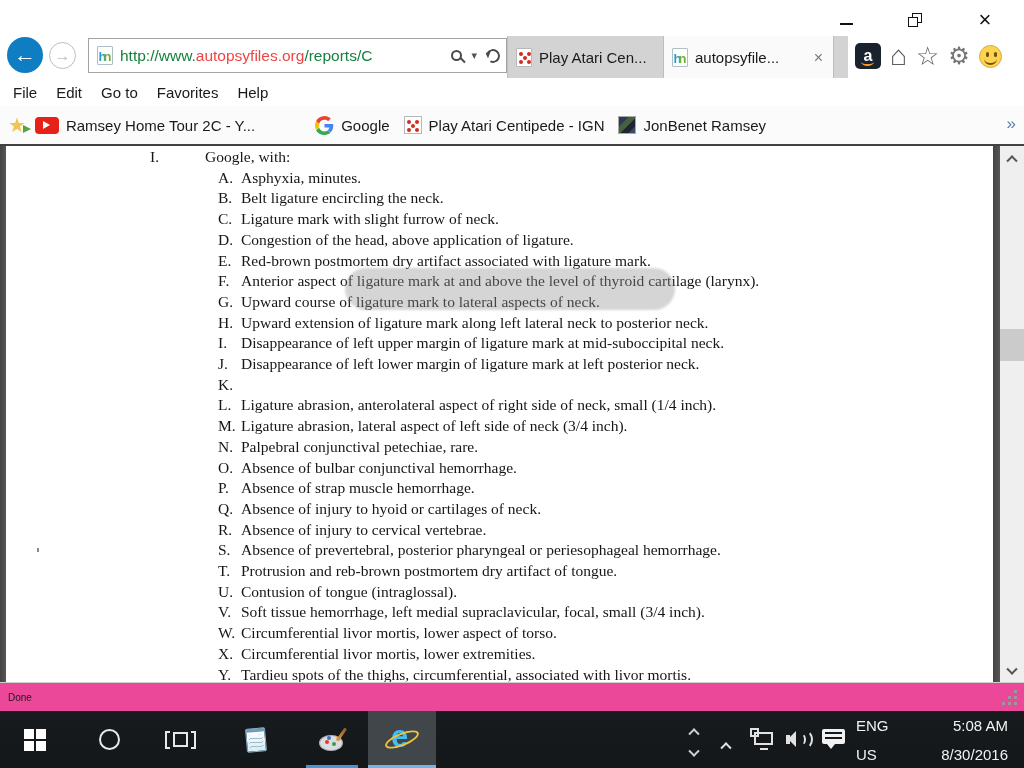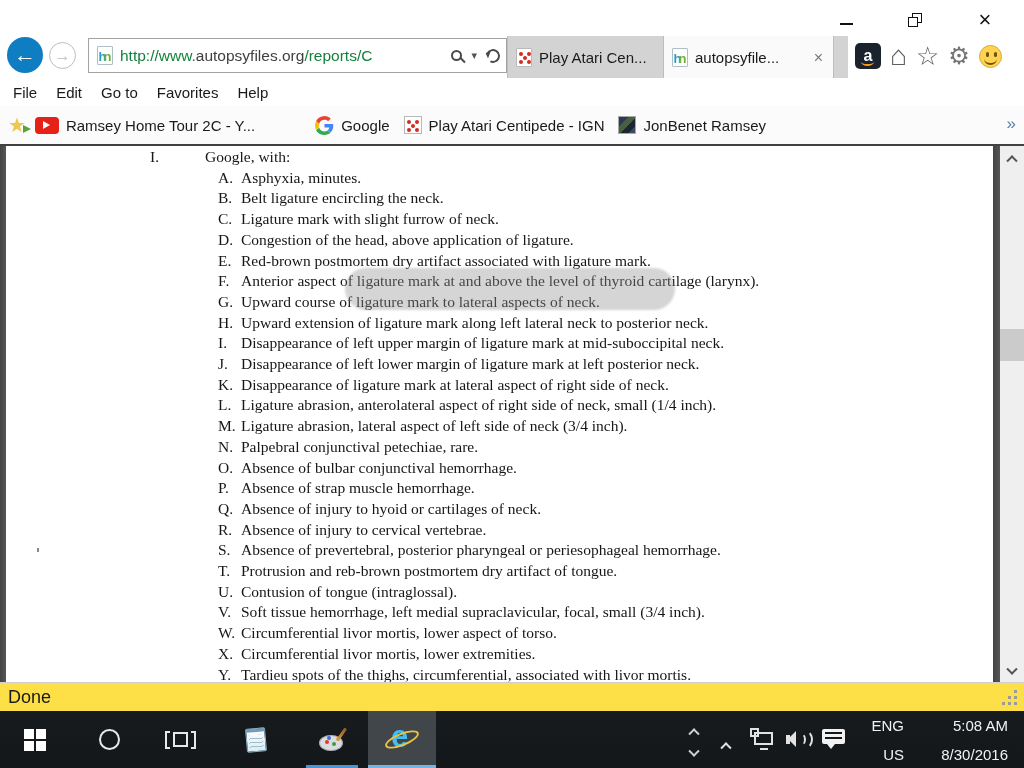--- a/index.html
+++ b/index.html
@@ -18,21 +18,21 @@
   .restore-glyph { position:relative; width:15px; height:15px; }
   .restore-glyph .r-back { position:absolute; left:4px; top:0; width:10px; height:10px; border:1.5px solid #111; }
   .restore-glyph .r-front { position:absolute; left:0; top:4px; width:10px; height:10px; border:1.5px solid #111; background:#fff; }
   
   .navrow { position:absolute; left:0; top:34px; width:1024px; height:44px; background:#fff; }
   .back-btn { position:absolute; left:7px; top:3px; width:36px; height:36px; border-radius:50%; background:#0f7dc2; color:#fff; display:flex; align-items:center; justify-content:center; font-size:22px; font-weight:bold; line-height:1; }
   .fwd-btn { position:absolute; left:49px; top:8px; width:27px; height:27px; border-radius:50%; border:1.5px solid #bcbcbc; color:#bcbcbc; display:flex; align-items:center; justify-content:center; font-size:16px; font-weight:bold; line-height:1; background:#fff; }
   .addressbar { position:absolute; left:88px; top:4px; width:419px; height:35px; border:1px solid #a3a3a3; background:#fff; display:flex; align-items:center; padding:0 6px 0 8px; }
   .url { font-size:15.5px; white-space:nowrap; overflow:hidden; margin-left:7px; flex:1; }
   .url .dim { color:#15803d; }
-  .url .strong { color:#404040; }
+  .url .strong { color:#ef4444; }
   .addr-icons { display:flex; align-items:center; gap:9px; padding-left:4px; }
   .mag { position:relative; width:11px; height:11px; border:2px solid #4a4a4a; border-radius:50%; }
   .mag::after { content:""; position:absolute; width:7px; height:2px; background:#4a4a4a; transform:rotate(45deg); right:-6px; bottom:-2px; }
   .caret { font-size:11px; color:#555; }
   .refresh { position:relative; width:14px; height:14px; border:2px solid #4a4a4a; border-radius:50%; border-left-color:transparent; transform:rotate(-20deg); }
   .refresh::after { content:""; position:absolute; left:-5px; top:-4px; border:4px solid transparent; border-right-color:#4a4a4a; transform:rotate(40deg); }
   
   .hn { width:16px; height:19px; background:#fff; border:1px solid #aebfc7; border-radius:1px; display:flex; align-items:flex-end; justify-content:center; font-weight:bold; font-size:13px; line-height:15px; flex:none; }
   .hn .h { color:#2d9dc8; } .hn .n { color:#6fae3f; margin-left:-3px; }
   .favicon-page { position:relative; width:16px; height:19px; background:#fff; border:1px solid #b9b9b9; border-radius:1px; flex:none; }
@@ -83,21 +83,21 @@
   .speck { position:absolute; left:37px; top:402px; width:2px; height:4px; background:#8a8a8a; }
   
   .scrollbar { position:absolute; left:1000px; top:0; width:24px; height:538px; background:#efefef; }
   .sb-btn { position:absolute; left:0; width:24px; height:24px; display:flex; align-items:center; justify-content:center; color:#555; }
   .sb-btn.up { top:0; } .sb-btn.down { bottom:0; }
   .sb-thumb { position:absolute; left:0; top:183px; width:24px; height:32px; background:#cbcbcb; }
   .chev { display:inline-block; width:8px; height:8px; border-right:2px solid currentColor; border-bottom:2px solid currentColor; }
   .chev.up { transform:rotate(-135deg) translate(-2px,-2px); }
   .chev.down { transform:rotate(45deg) translate(-2px,-2px); }
   
-  .statusbar { position:absolute; left:0; top:682px; width:1024px; height:29px; background:#fde047; border-top:1px solid #cfcfcf; display:flex; align-items:center; padding-left:8px; font-size:18px; }
+  .statusbar { position:absolute; left:0; top:682px; width:1024px; height:29px; background:#ec4899; border-top:1px solid #cfcfcf; display:flex; align-items:center; padding-left:8px; font-size:10px; }
   .grip { position:absolute; right:7px; bottom:6px; width:3px; height:3px; background:#9a9a9a;
           box-shadow:-6px 0 #9a9a9a, -12px 0 #9a9a9a, 0 -6px #9a9a9a, -6px -6px #9a9a9a, 0 -12px #9a9a9a; }
   
   .taskbar { position:absolute; left:0; top:711px; width:1024px; height:57px; background:linear-gradient(180deg,#171b1d,#131719); color:#e6e6e6; }
   .tb-btn { position:absolute; top:0; height:57px; display:flex; align-items:center; justify-content:center; }
   .tb-start { left:8px; width:54px; }
   .winlogo { display:grid; grid-template-columns:10px 10px; grid-template-rows:10px 10px; gap:2px; }
   .winlogo i { background:#fff; }
   .tb-cortana { left:84px; width:50px; }
   .cortana { width:21px; height:21px; border:2.5px solid #e8e8e8; border-radius:50%; }
@@ -131,21 +131,21 @@
   .net .plug { position:absolute; left:0; top:0; width:9px; height:9px; border:2px solid currentColor; background:#15191c; }
   .net .stand { position:absolute; left:10px; bottom:0; width:8px; height:2px; background:currentColor; }
   .spk { position:absolute; left:786px; top:19px; width:24px; height:19px; color:#e2e2e2; }
   .spk .bar { position:absolute; left:0; top:5px; width:4px; height:9px; background:currentColor; }
   .spk .cone { position:absolute; left:2px; top:1px; border-top:8px solid transparent; border-bottom:8px solid transparent; border-right:8px solid currentColor; }
   .spk .w1 { position:absolute; left:10px; top:3px; width:10px; height:13px; border:2px solid transparent; border-right-color:currentColor; border-radius:50%; }
   .spk .w2 { position:absolute; left:11px; top:0; width:16px; height:19px; border:2px solid transparent; border-right-color:currentColor; border-radius:50%; }
   .msg { position:absolute; left:822px; top:18px; width:23px; height:15px; background:#f2f2f2; border-radius:2px; }
   .msg::before { content:""; position:absolute; left:3px; top:3px; right:3px; height:10px; background:repeating-linear-gradient(#15191c 0 2px, transparent 2px 5px); }
   .msg::after { content:""; position:absolute; left:5px; bottom:-5px; border-left:4px solid transparent; border-right:4px solid transparent; border-top:5px solid #f2f2f2; }
-  .lang { position:absolute; left:856px; top:6px; width:48px; height:46px; display:flex; flex-direction:column; align-items:flex-end; justify-content:space-between; font-size:15px; color:#f2f2f2; }
+  .lang { position:absolute; left:856px; top:6px; width:48px; height:46px; display:flex; flex-direction:column; align-items:flex-start; justify-content:space-between; font-size:15px; color:#f2f2f2; }
   .clock { position:absolute; left:906px; top:6px; width:102px; height:46px; display:flex; flex-direction:column; align-items:flex-end; justify-content:space-between; font-size:15px; color:#f2f2f2; }
 </style>
 </head>
 <body>
 
 <div id="screen">
 
   <div class="titlebar">
     <div class="win-btn min">
         <span class="min-glyph"></span>
@@ -299,21 +299,20 @@
             <span>Disappearance of left upper margin of ligature mark at mid-suboccipital neck.</span>
           </div>
 
           <div class="doc-line">
             <span class="item-label">J.</span>
             <span>Disappearance of left lower margin of ligature mark at left posterior neck.</span>
           </div>
 
           <div class="doc-line">
             <span class="item-label">K.</span>
-            <span>Disappearance of ligature mark at lateral aspect of right side of neck.</span>
           </div>
 
           <div class="doc-line">
             <span class="item-label">L.</span>
             <span>Ligature abrasion, anterolateral aspect of right side of neck, small (1/4 inch).</span>
           </div>
 
           <div class="doc-line">
             <span class="item-label">M.</span>
             <span>Ligature abrasion, lateral aspect of left side of neck (3/4 inch).</span>

